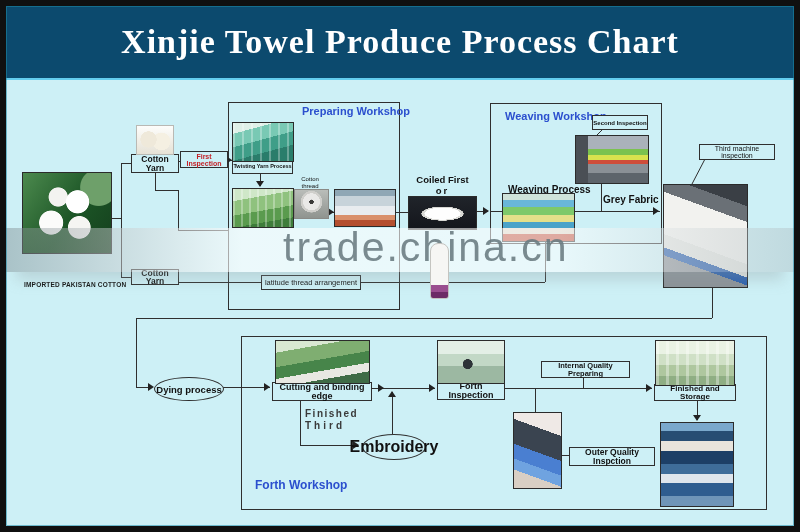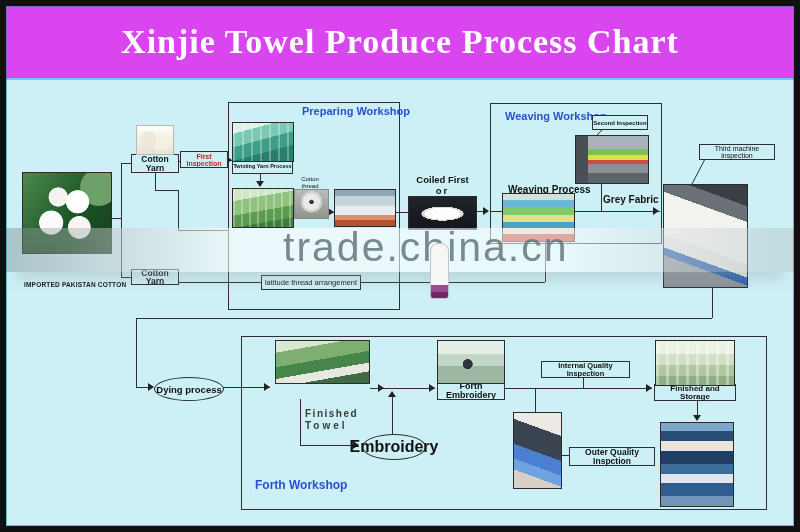--- a/index.html
+++ b/index.html
@@ -2,21 +2,21 @@
 <html><head>
 <meta charset="utf-8">
 <style>
   html,body{margin:0;padding:0;background:#444;}
   .stage{
     position:relative;width:800px;height:532px;overflow:hidden;
     background:#cdf0f6;font-family:"Liberation Sans",sans-serif;color:#111;
   }
   .frame{position:absolute;inset:0;border:6px solid #101010;z-index:10;pointer-events:none;
          box-shadow:inset 0 0 0 1px rgba(30,140,170,.55);}
-  .hdr{position:absolute;left:6px;top:6px;width:788px;height:72px;background:#d946ef;
+  .hdr{position:absolute;left:6px;top:6px;width:788px;height:72px;background:#0c4a6e;
        border-bottom:2px solid #64cdee;display:flex;align-items:center;justify-content:center;z-index:5;}
   .hdr h1{margin:0;font-family:"Liberation Serif",serif;font-weight:bold;font-size:34px;
           color:#ffffff;letter-spacing:1px;}
   
   .wbox{position:absolute;border:1px solid #2f2f2f;z-index:1;}
   .wtitle{position:absolute;z-index:2;color:#2b4fce;font-weight:bold;margin-left:8px;}
   
   .lbl{position:absolute;border:1px solid #2f2f2f;background:#cdf0f6;z-index:2;
        display:flex;align-items:center;justify-content:center;text-align:center;
        font-weight:bold;color:#111;line-height:1;}
@@ -115,38 +115,39 @@
     <line x1="16" y1="2" x2="3" y2="27" stroke="#2f2f2f" stroke-width="1"></line>
   </svg>
 
   <div class="lbl" style="left:131px;top:154px;width:46px;height:17px;font-size:8.5px;">Cotton Yarn</div>
   <div class="lbl" style="left:180px;top:151px;width:46px;height:15px;font-size:7px;color:#c42127;">First Inspection</div>
   <div class="lbl" style="left:232px;top:160px;width:59px;height:12px;font-size:5.5px;">Twisting Yarn Process</div>
   <div class="lbl" style="left:131px;top:269px;width:46px;height:14px;font-size:8.5px;">Cotton Yarn</div>
   <div class="lbl" style="left:261px;top:275px;width:98px;height:13px;font-size:7.5px;font-weight:normal;">latitude thread arrangement</div>
   <div class="lbl" style="left:592px;top:115px;width:54px;height:13px;font-size:6px;">Second Inspection</div>
   <div class="lbl" style="left:699px;top:144px;width:74px;height:14px;font-size:7px;font-weight:normal;">Third machine inspection</div>
-  <div class="lbl" style="left:437px;top:382px;width:66px;height:16px;font-size:9px;">Forth Embroidery</div>
-  <div class="lbl" style="left:541px;top:361px;width:87px;height:15px;font-size:7.5px;">Internal Quality Inspection</div>
+  <div class="lbl" style="left:272px;top:382px;width:98px;height:17px;font-size:9px;">Cutting and binding edge</div>
+  <div class="lbl" style="left:437px;top:382px;width:66px;height:16px;font-size:9px;">Forth Inspection</div>
+  <div class="lbl" style="left:541px;top:361px;width:87px;height:15px;font-size:7.5px;">Internal Quality Preparing</div>
   <div class="lbl" style="left:569px;top:447px;width:84px;height:17px;font-size:8.5px;">Outer Quality Inspction</div>
   <div class="lbl" style="left:654px;top:384px;width:80px;height:15px;font-size:8px;">Finished and Storage</div>
 
   <div class="ell" style="left:154px;top:377px;width:68px;height:22px;font-size:9.5px;">Dying process</div>
   <div class="ell" style="left:362px;top:434px;width:62px;height:24px;font-size:16px;">Embroidery</div>
 
   <div class="txt" style="left:24px;top:281px;font-size:6.5px;letter-spacing:.2px;">IMPORTED PAKISTAN COTTON</div>
   <div class="txt" style="left:415px;top:175px;width:55px;text-align:center;font-size:9.5px;">
     <div>Coiled First</div>
     <div style="letter-spacing:2px;">or thread</div>
   </div>
   <div class="txt" style="left:508px;top:184px;font-size:10px;">Weaving Process</div>
   <div class="txt" style="left:603px;top:194px;font-size:10px;">Grey Fabric</div>
   <div class="txt" style="left:305px;top:408px;font-size:10px;color:#3a3a3a;">
     <div style="letter-spacing:1.5px;">Finished</div>
-    <div style="letter-spacing:3px;">Towel</div>
+    <div style="letter-spacing:3px;">Third</div>
   </div>
   <div class="txt" style="left:294px;top:176px;width:32px;text-align:center;font-size:6px;font-weight:normal;">Cotton thread</div>
 
   <div class="ph" style="left:22px;top:172px;width:88px;height:80px;background:
       radial-gradient(circle at 62% 36%, #ffffff 0 15%, rgba(255,255,255,0) 16%),
       radial-gradient(circle at 40% 30%, #f3f3f0 0 12%, rgba(255,255,255,0) 13%),
       radial-gradient(circle at 32% 62%, #fbfbfa 0 15%, rgba(255,255,255,0) 16%),
       radial-gradient(circle at 64% 68%, #f5f5f2 0 14%, rgba(255,255,255,0) 15%),
       radial-gradient(circle at 86% 18%, #6ea06a 0 18%, rgba(255,255,255,0) 19%),
       linear-gradient(125deg,#4c8a4e,#1c5526 55%,#143f1d);"></div>

